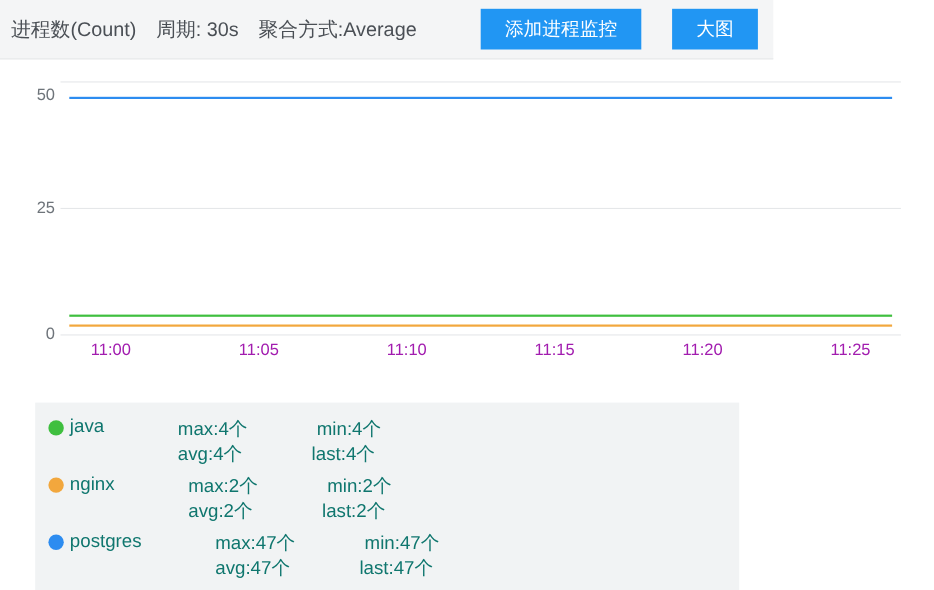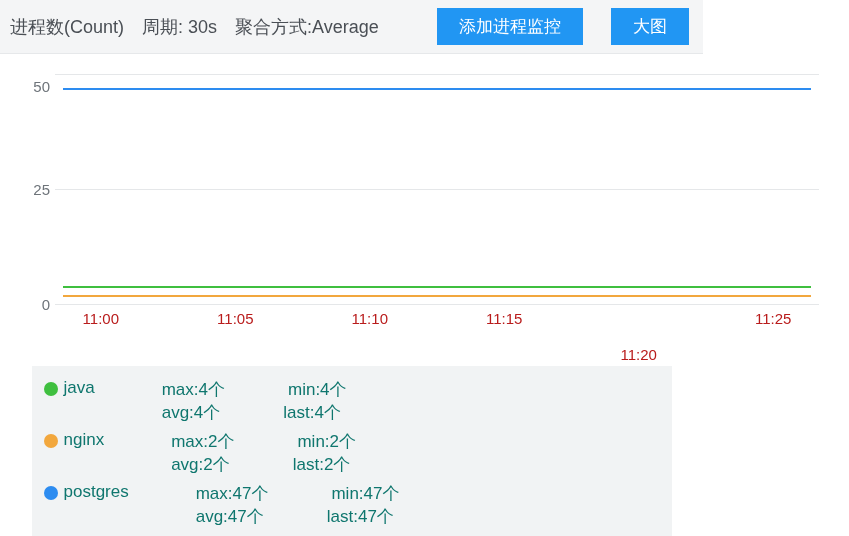--- a/index.html
+++ b/index.html
@@ -11,21 +11,21 @@
     .header-spacer { flex:1; }
     .btn { background:#2196f3; color:#fff; border:none; font-size:17px; padding:7px 22px; cursor:pointer; }
     .btn + .btn { margin-left:10px; }
 
     .chart { position:relative; width:849px; height:300px; padding:20px 30px 0 20px; }
     .plot-area { position:relative; height:230px; margin-left:35px; }
     .gridline { position:absolute; left:0; right:0; border-top:1px solid #e5e7e9; }
     .y-tick { position:absolute; left:-35px; width:30px; text-align:right; font-size:15px; color:#6e747a; transform:translateY(-50%); }
     .series-line { position:absolute; left:8px; right:8px; height:2px; }
     .x-axis { position:relative; height:30px; margin-left:35px; display:flex; }
-    .x-tick { position:absolute; font-size:15px; color:#b91c1c; transform:translateX(-50%); top:6px; }
+    .x-tick { position:absolute; font-size:15px; color:#a21caf; transform:translateX(-50%); top:6px; }
 
     .legend { width:640px; margin:12px auto 0 auto; background:#f1f3f4; padding:12px 16px 12px 12px; font-size:17px; color:#0f766e; }
     .legend-row { display:flex; align-items:flex-start; flex-wrap:wrap; }
     .legend-entry { display:inline-flex; align-items:flex-start; margin-right:30px; margin-bottom:6px; }
     .swatch { width:14px; height:14px; border-radius:50%; display:inline-block; margin-right:6px; margin-top:4px; flex-shrink:0; }
     .legend-name { margin-right:20px; }
     .legend-stats { display:inline-block; }
     .stat { margin-right:16px; display:inline-block;margin-left:47px; }
   </style>
 </head>
@@ -51,21 +51,21 @@
         <div class="y-tick" style="top: 0%; margin-top: 12px;">50</div>
         <div class="series-line" style="top: 92%; background: rgb(63, 191, 63);"></div>
         <div class="series-line" style="top: 96%; background: rgb(242, 167, 61);"></div>
         <div class="series-line" style="top: 6%; background: rgb(45, 140, 240);"></div>
       </div>
     <div class="x-axis" id="x-axis">
         <div class="x-tick" style="left: 6%;">11:00</div>
         <div class="x-tick" style="left: 23.6%;">11:05</div>
         <div class="x-tick" style="left: 41.2%; text-align: right;">11:10</div>
         <div class="x-tick" style="left: 58.8%;">11:15</div>
-        <div class="x-tick" style="left: 76.4%; margin-top: 36px;">11:20</div>
+        <div class="x-tick" style="left: 76.4%;">11:20</div>
         <div class="x-tick" style="left: 94%;">11:25</div>
       </div>
   </div>
 
   <div class="legend" id="legend">
       <div class="legend-row">
         <div class="legend-entry">
           <span class="swatch" style="background:#3fbf3f"></span>
           <span class="legend-name">java</span>
           <span class="legend-stats"><span class="stat">max:4个</span><span class="stat">min:4个</span><br><span class="stat">avg:4个</span><span class="stat">last:4个</span></span>

